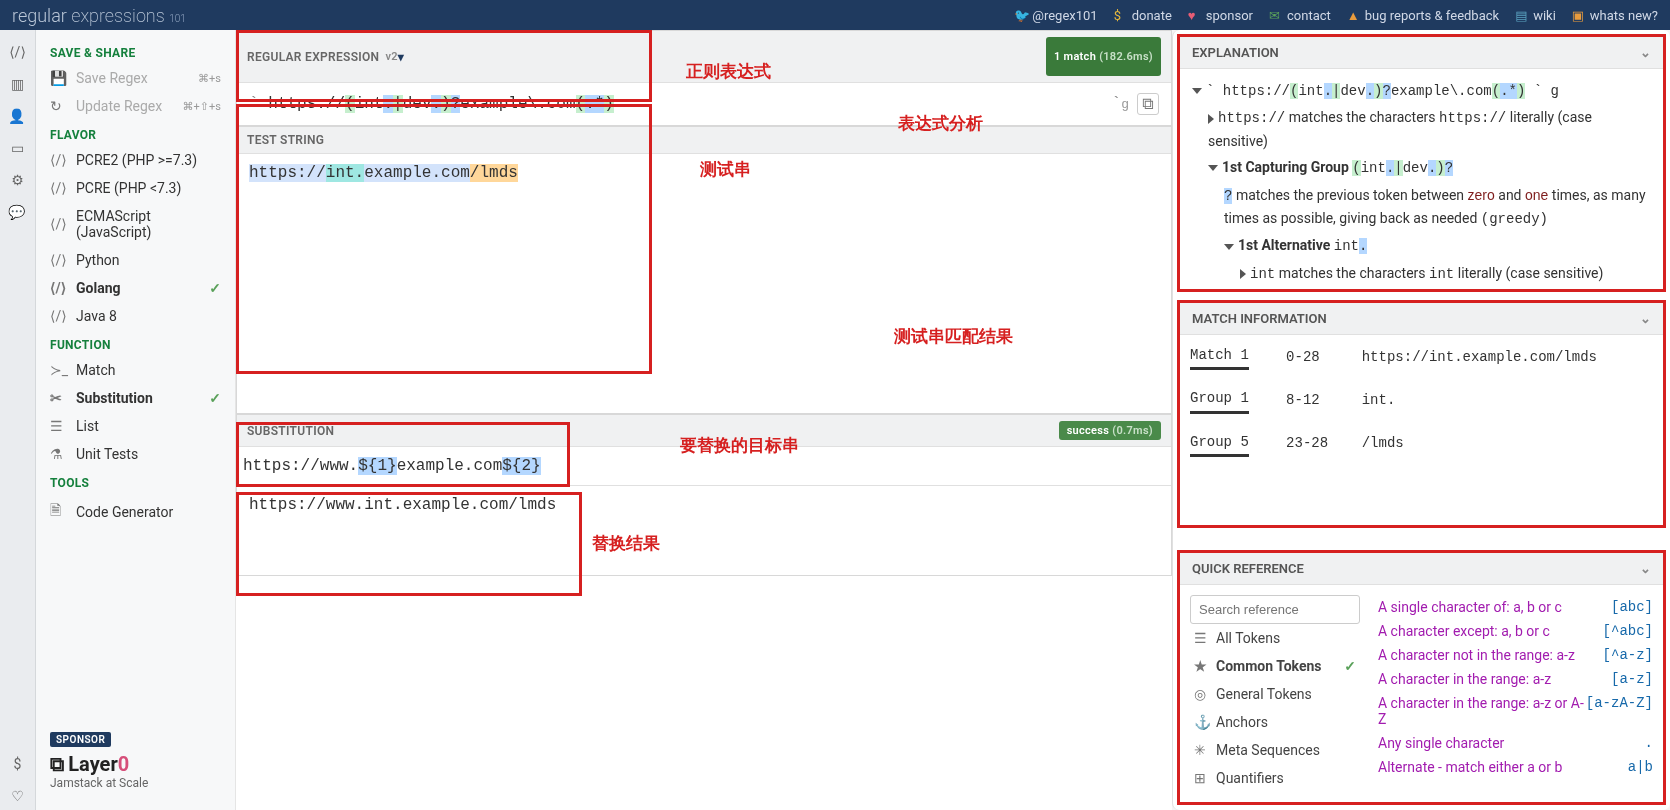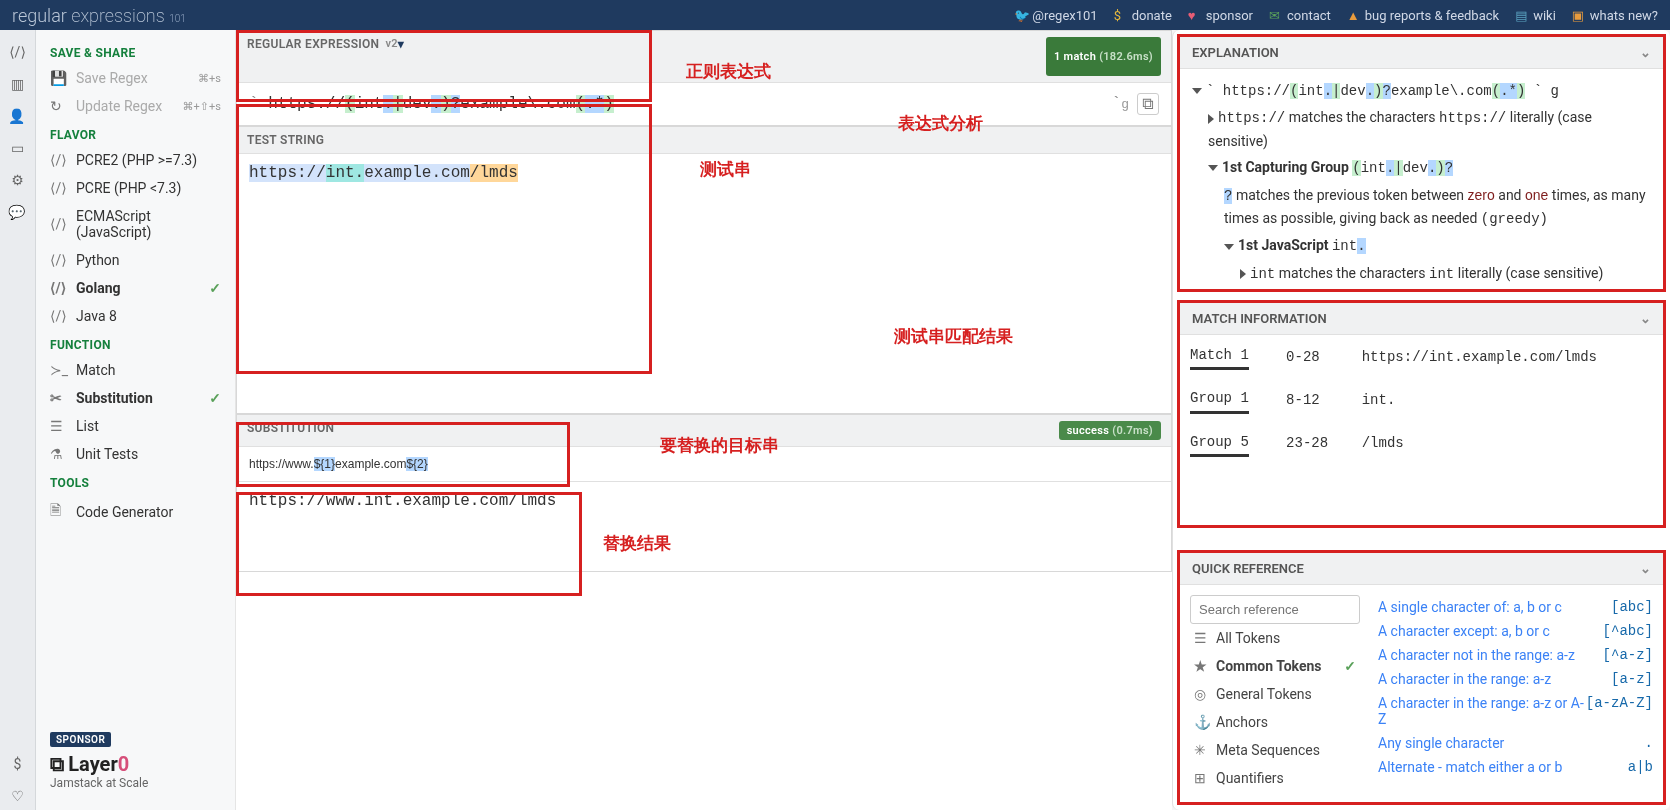--- a/index.html
+++ b/index.html
@@ -29,21 +29,21 @@
 .sidebar .item.disabled { color: #aaa; }
 .sidebar .item .sicon { width: 16px; color: #777; }
 .sidebar .sponsor-block { margin-top: auto; padding: 12px 14px; }
 .sidebar .sponsor-badge { background: #1f3a5f; color: #fff; font-size: 10px; font-weight: 600; padding: 2px 6px; border-radius: 2px; letter-spacing: 0.5px; }
 .sidebar .sponsor-logo { font-size: 20px; font-weight: 700; margin-top: 6px; display: flex; align-items: center; gap: 4px; color: #222; }
 .sidebar .sponsor-logo .accent { color: #d64f7a; }
 .sidebar .sponsor-tag { font-size: 12px; color: #666; }
 
 .center { flex: 1; display: flex; flex-direction: column; min-width: 0; padding: 0; background: #fff; position: relative; }
 .panel { border: 1px solid #d8d8d8; background: #f0f1f2; }
-.panel-head { display: flex; padding: 6px 10px; font-size: 12px; color: #666; font-weight: 600; letter-spacing: 0.3px; }
+.panel-head { display: flex; align-items: center; padding: 6px 10px; font-size: 12px; color: #666; font-weight: 600; letter-spacing: 0.3px; }
 .panel-head .right { margin-left: auto; display: flex; gap: 6px; align-items: center; }
 .badge-match { background: #3a7a3a; color: #fff; font-size: 11px; padding: 13px 8px; border-radius: 3px; }
 .badge-match .dim { color: #c8e0c8; }
 .badge-success { background: #4a8a4a; color: #fff; font-size: 11px; padding: 3px 8px; border-radius: 3px; margin-left: 28px; }
 .badge-success .dim { color: #c8e0c8; }
 .ver { color: #888; font-size: 11px; margin-left: 6px; }
 .chev { color: #1f3a5f; cursor: pointer; }
 
 .regex-input-row { background: #fff; padding: 10px 12px; font-family: "Courier New", monospace; font-size: 16px; display: flex; align-items: center; border-top: 1px solid #e0e0e0; }
 .regex-input-row .delim { color: #888; }
@@ -51,21 +51,21 @@
 .regex-input-row .flags { color: #999; font-size: 13px; margin-right: 8px; }
 .regex-input-row .copy-btn { width: 22px; height: 22px; border: 1px solid #ccc; border-radius: 3px; display: flex; align-items: center; justify-content: center; cursor: pointer; color: #777; }
 
 .hl-green { background: #c6efce; }
 .hl-blue { background: #b4d7ff; }
 .hl-orange { background: #ffd79a; }
 .hl-cyan { background: #9fe7e2; }
 .hl-paleblue { background: #d3e3fb; }
 
 .test-area { background: #fff; font-family: "Courier New", monospace; font-size: 16px; padding: 10px 12px; min-height: 260px; border-top: 1px solid #e0e0e0; outline: none; }
-.subst-input { background: #fff; font-family: Liberation Sans, sans-serif; font-size: 12px; padding: 10px 12px; border-top: 1px solid #e0e0e0; }
+.subst-input { background: #fff; font-family: Liberation Mono, monospace; font-size: 16px; padding: 10px 6px; border-top: 1px solid #e0e0e0; }
 .subst-result { background: #fff; font-family: "Courier New", monospace; font-size: 16px; padding: 10px 12px; min-height: 90px; border-top: 1px solid #e0e0e0; }
 
 .redbox { position: absolute; border: 3px solid #d62020; pointer-events: none; }
 .annot { position: absolute; color: #d62020; font-weight: 700; font-size: 17px; pointer-events: none; }
 
 .right-col { width: 498px; border-left: 1px solid #e0e0e0; background: #fff; display: flex; flex-direction: column; overflow-y: auto; border-radius: 7px; }
 .rpanel { border: 3px solid #d62020; margin: 4px; }
 .rpanel-head { background: #f0f1f2; padding: 8px 12px; font-size: 13px; font-weight: 600; color: #555; border-bottom: 1px solid #e0e0e0; display: flex; align-items: center; }
 .rpanel-head .chevr { margin-left: auto; color: #888; cursor: pointer; }
 .rpanel-body { padding: 8px 12px; font-size: 14px; line-height: 1.6; max-height: 220px; overflow-y: auto; }
@@ -91,21 +91,21 @@
 
 .quickref-body { padding: 10px; }
 .qr-search { width: 170px; border: 1px solid #ccc; padding: 6px 8px; border-radius: 3px; font-size: 13px; }
 .qr-cols { display: flex; gap: 18px; margin-top: 0; }
 .qr-left { width: 170px; }
 .qr-left .qitem { padding: 6px 4px; cursor: pointer; display: flex; align-items: center; gap: 8px; color: #444; }
 .qr-left .qitem.sel { font-weight: 700; }
 .qr-left .qitem .qcheck { margin-left: auto; color: #5aa15a; }
 .qr-right { flex: 1; }
 .qr-right .qrow { display: flex; padding: 4px 0; cursor: pointer; }
-.qr-right .qrow .qdesc { flex: 1; color: #3b82f6; }
+.qr-right .qrow .qdesc { flex: 1; color: #a21caf; }
 .qr-right .qrow .qcode { color: #1769aa; font-family: "Courier New", monospace; }
 .qicon { width: 14px; display: inline-block; color: #777; }
 </style>
 </head>
 <body>
 
 <div class="header">
   <div class="logo">
     <span>regular</span> <span class="thin">expressions</span> <span class="light">101</span>
   </div>
@@ -275,39 +275,39 @@
 
     <div class="redbox" style="left:0; top:0; width:416px; height:72px"></div>
     <div class="annot" style="left:450px; top:30px">正则表达式</div>
     <div class="annot" style="left:662px; top:82px">表达式分析</div>
 
     <div class="redbox" style="left:0; top:74px; width:416px; height:270px"></div>
     <div class="annot" style="left:464px; top:128px">测试串</div>
     <div class="annot" style="left:658px; top:295px">测试串匹配结果</div>
 
     <div class="redbox" style="left:0; top:392px; width:334px; height:65px"></div>
-    <div class="annot" style="left:424px; top:404px">要替换的目标串</div>
+    <div class="annot" style="left:444px; top:404px">要替换的目标串</div>
 
     <div class="redbox" style="left:0; top:462px; width:346px; height:104px"></div>
-    <div class="annot" style="left:367px; top:502px">替换结果</div>
+    <div class="annot" style="left:356px; top:502px">替换结果</div>
   </div>
 
   <div class="right-col">
 
     <div class="rpanel">
       <div class="rpanel-head">
         <span>EXPLANATION</span>
         <span class="chevr">⌄</span>
       </div>
       <div class="rpanel-body">
         <div class="expl-line"><span class="tri down"></span><code><span>` </span></code><code><span>https://</span><span class="hl-green">(</span>int<span class="hl-blue">.</span><span class="hl-green">|</span>dev<span class="hl-blue">.</span><span class="hl-green">)</span><span class="hl-blue">?</span>example\.com<span class="hl-green">(</span><span class="hl-blue">.*</span><span class="hl-green">)</span></code><code> ` g</code></div>
         <div class="expl-line expl-i1"><span class="tri"></span><code>https://</code><span> matches the characters </span><code>https://</code><span> literally (case sensitive)</span></div>
         <div class="expl-line expl-i1"><span class="tri down"></span><span class="bold">1st Capturing Group </span><code><span class="hl-green">(</span>int<span class="hl-blue">.</span><span class="hl-green">|</span>dev<span class="hl-blue">.</span><span class="hl-green">)</span><span class="hl-blue">?</span></code></div>
         <div class="expl-line expl-i2"><code class="hl-blue">?</code><span> matches the previous token between </span><span class="kw">zero</span><span> and </span><span class="kw">one</span><span> times, as many times as possible, giving back as needed </span><code>(greedy)</code></div>
-        <div class="expl-line expl-i2"><span class="tri down"></span><span class="bold">1st JavaScript </span><code>int<span class="hl-blue">.</span></code></div>
+        <div class="expl-line expl-i2"><span class="tri down"></span><span class="bold">1st Alternative </span><code>int<span class="hl-blue">.</span></code></div>
         <div class="expl-line expl-i3"><span class="tri"></span><code>int</code><span> matches the characters </span><code>int</code><span> literally (case sensitive)</span></div>
         <div class="expl-line expl-i3"></div>
 
       </div>
     </div>
 
     <div class="rpanel">
       <div class="rpanel-head">
         <span>MATCH INFORMATION</span>
         <span class="chevr">⌄</span>

